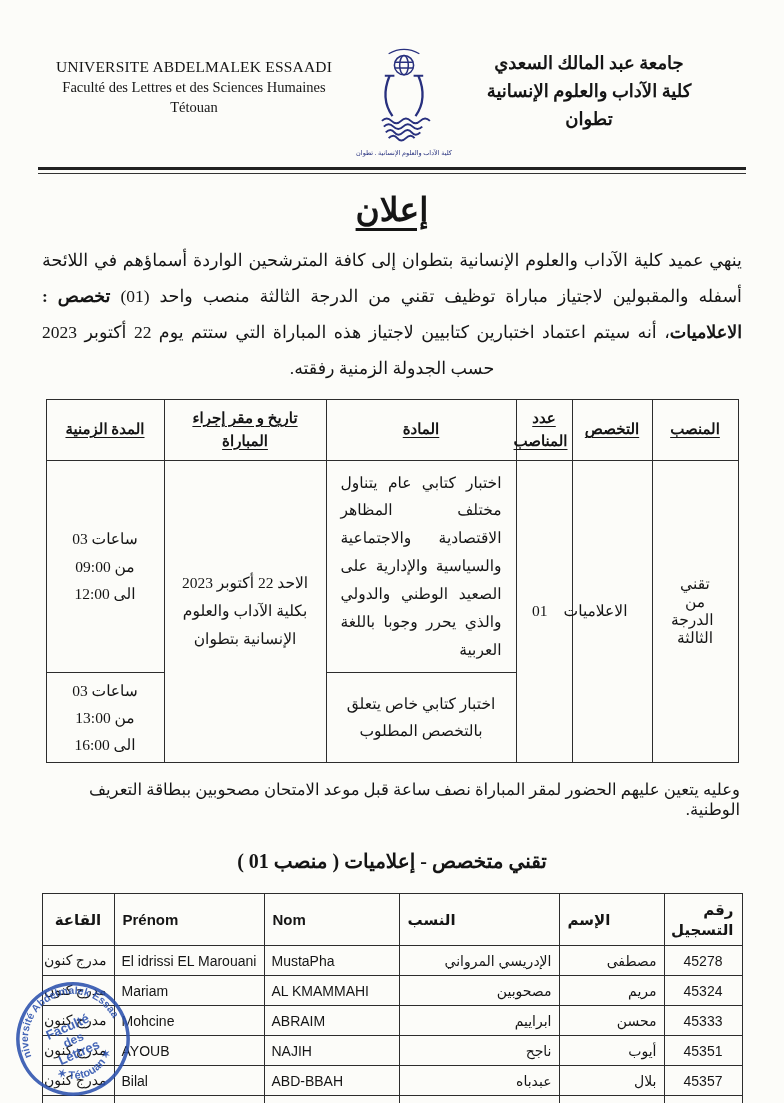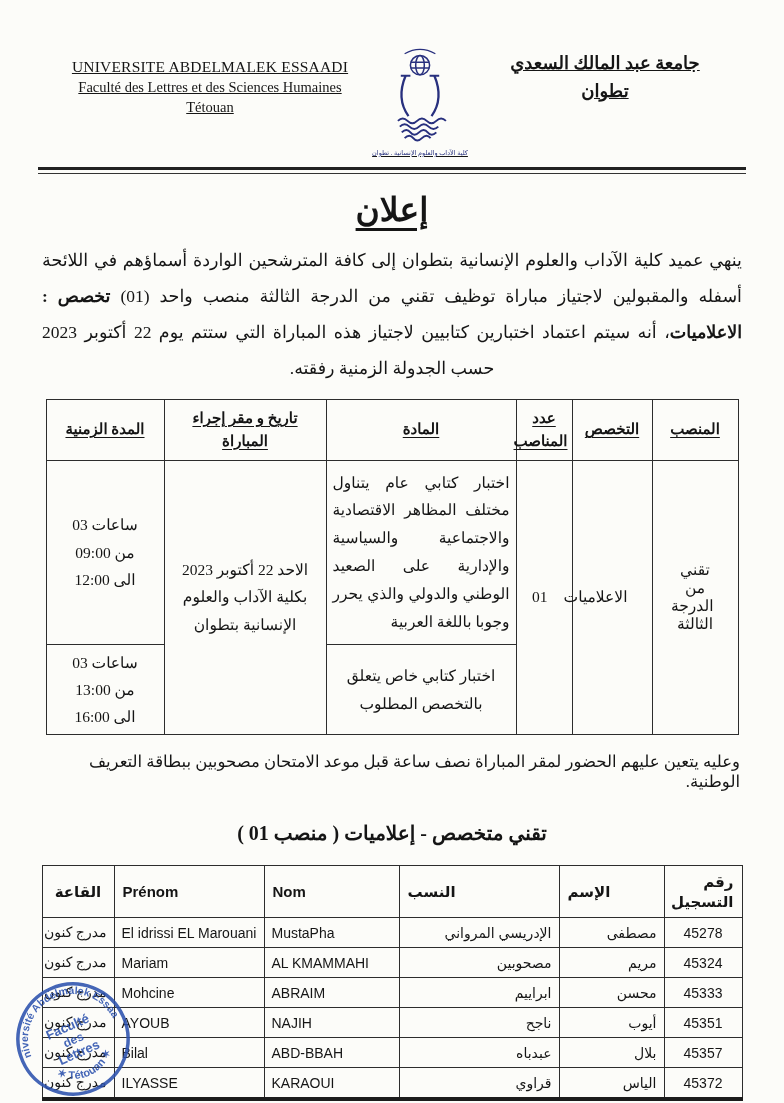--- a/index.html
+++ b/index.html
@@ -2,22 +2,22 @@
 <html lang="ar"><head>
 <meta charset="utf-8">
 <style>
   html,body{margin:0;padding:0;background:#e9e9e9;}
   .page{
     width:784px;height:1103px;background:#fcfcf9;position:relative;
     margin:0 auto;overflow:hidden;color:#151515;
     font-family:"Liberation Serif","DejaVu Serif",serif;
   }
   
-  .hdr{display:flex;align-items:flex-start;justify-content:center;
-       padding:44px 38px 0 44px;text-decoration:underline;}
+  .hdr{display:flex;align-items:flex-start;justify-content:flex-start;
+       padding:44px 38px 0 44px;}
   .hdr-fr{width:300px;text-align:center;padding-top:14px;}
   .hdr-fr .l1{font-size:15.5px;letter-spacing:.2px;}
   .hdr-fr .l2{font-size:14.5px;margin-top:3px;}
   .hdr-fr .l3{font-size:14.5px;margin-top:3px;}
   .hdr-logo{width:120px;text-align:center;}
   .hdr-ar{width:250px;text-align:center;direction:rtl;padding-top:6px;}
   .hdr-ar div{font-size:18px;line-height:1.55;font-weight:600;}
   .logo-caption{font-size:6.5px;color:#2a3480;margin-top:1px;direction:rtl;}
   .rule{margin:10px 38px 0 38px;border-top:3px solid #222;border-bottom:1.5px solid #333;height:3px;}
   
@@ -27,21 +27,21 @@
   .intro{direction:rtl;margin:14px 42px 0 42px;font-size:17.5px;line-height:2.05;
          text-align:justify;text-align-last:center;}
   .intro b{font-weight:bold;}
   
   table{border-collapse:collapse;}
   .exam{direction:rtl;margin:12px auto 0 auto;width:692px;table-layout:fixed;}
   .exam th,.exam td{border:1.5px solid #2d2d2d;vertical-align:middle;}
   .exam th{font-size:15px;font-weight:bold;height:56px;padding:2px 4px;line-height:1.5;}
   .exam th span{text-decoration:underline;text-underline-offset:3px;}
   .exam td{font-size:15.5px;text-align:center;padding:4px 24px;}
-  .exam .subject{text-align:justify;line-height:1.8;padding:8px 6px;}
+  .exam .subject{text-align:justify;line-height:1.8;padding:8px 14px;}
   .exam .subject2{text-align:center;line-height:1.8;}
   .exam .dateplace{line-height:1.8;padding:4px 16px;}
   .exam .r1{height:150px;}
   .exam .r2{height:86px;}
   .tline{display:block;line-height:1.75;}
   
   .note{direction:rtl;margin:17px 44px 0 44px;font-size:16.5px;text-align:right;}
   .list-heading{direction:rtl;text-align:center;margin-top:24px;
                 font-size:20px;font-weight:bold;line-height:1.75;}
   .ltr-iso{direction:ltr;unicode-bidi:isolate;}
@@ -88,20 +88,21 @@
           <path d="M27 80 q5 -5 10 0 t10 0 t10 0 t10 0 t10 0" stroke-width="2"></path>
           <path d="M29 86 q5 -5 10 0 t10 0 t10 0 t10 0" stroke-width="2"></path>
           <path d="M31 92 q5 -5 9 0 t9 0 t9 0 t9 0" stroke-width="2"></path>
           <path d="M34 98 q5 -5 9 0 t9 0 t9 0" stroke-width="2"></path>
         </g>
       </svg>
       <div class="logo-caption">كلية الآداب والعلوم الإنسانية . تطوان</div>
     </div>
     <div class="hdr-ar">
       <div>جامعة عبد المالك السعدي</div>
+      <div>كلية الآداب والعلوم الإنسانية</div>
       <div>تطوان</div>
     </div>
   </div>
   <div class="rule"></div>
 
   <div class="title">
     <span>إعلان</span>
   </div>
 
   <p class="intro"><span>ينهي عميد كلية الآداب والعلوم الإنسانية بتطوان إلى كافة المترشحين الواردة أسماؤهم في اللائحة أسفله والمقبولين لاجتياز مباراة توظيف تقني من الدرجة الثالثة منصب واحد (01) </span><b>تخصص : الاعلاميات</b><span>، أنه سيتم اعتماد اختبارين كتابيين لاجتياز هذه المباراة التي ستتم يوم 22 أكتوبر 2023 حسب الجدولة الزمنية رفقته.</span></p>

